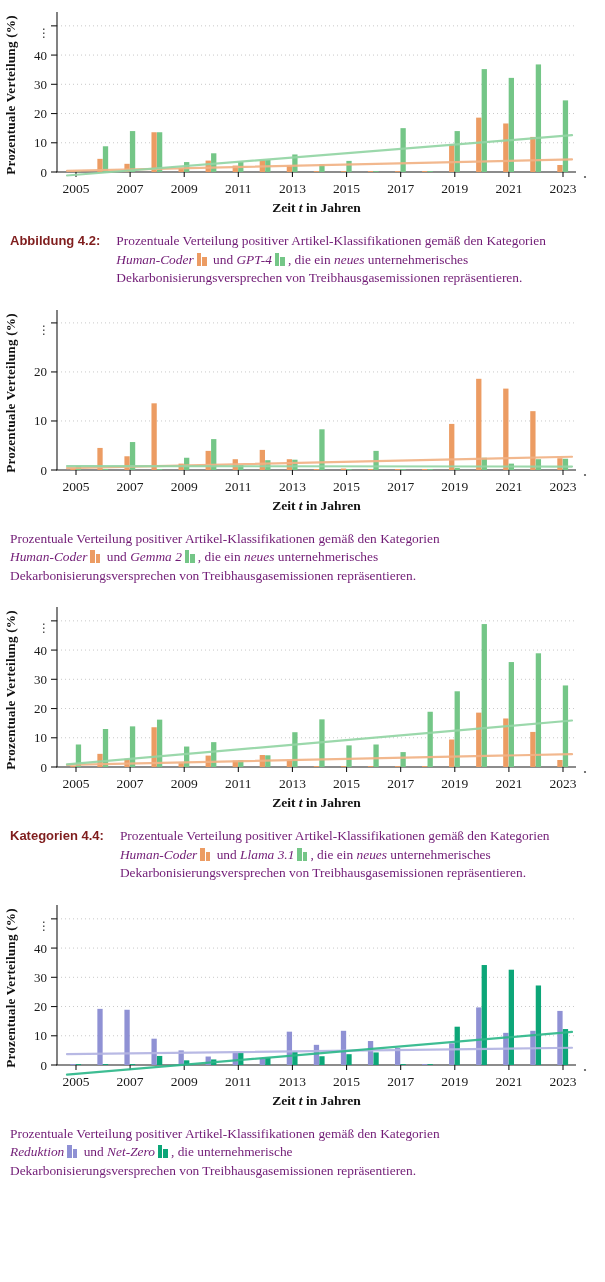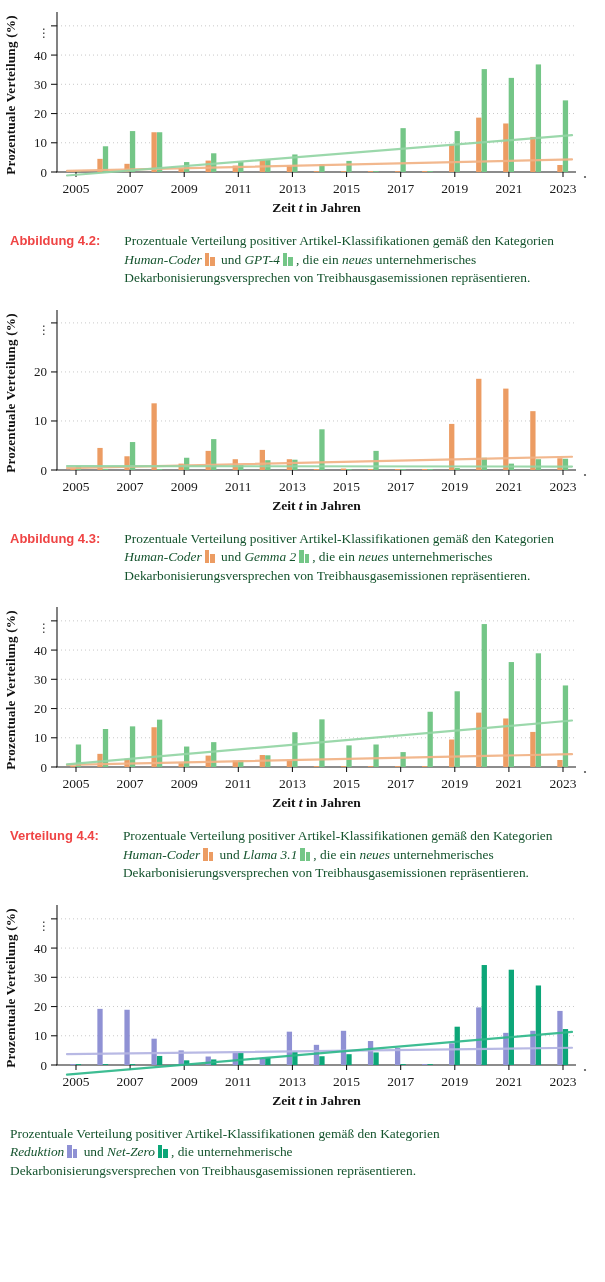--- a/index.html
+++ b/index.html
@@ -7,22 +7,22 @@
   .figure-block{margin-bottom:14px;}
   svg.chart-svg{display:block;}
   .grid{stroke:#c9c9c9;stroke-width:1;stroke-dasharray:1 3;fill:none;}
   .axis{stroke:#1a1a1a;stroke-width:1.1;}
   .ytick{font:13px "Liberation Serif",serif;text-anchor:end;fill:#1a1a1a;}
   .xtick{font:13.5px "Liberation Serif",serif;text-anchor:middle;fill:#1a1a1a;}
   .ylabel{font:700 13.2px "Liberation Serif",serif;text-anchor:middle;fill:#111;letter-spacing:.2px;}
   .xlabel{font:700 13.5px "Liberation Serif",serif;text-anchor:middle;fill:#111;}
   .break{font:12px "DejaVu Sans",sans-serif;fill:#333;text-anchor:middle;}
   .caption{display:flex;margin:10px 8px 0 10px;}
-  .cap-label{font:700 13px "Liberation Sans",sans-serif;color:#ef4444;white-space:nowrap;margin-right:24px;line-height:1.4;}
-  .cap-body{font-family:"Liberation Serif",serif;font-size:13.4px;color:#14532d;width:442px;line-height:1.38;}
+  .cap-label{font:700 13px "Liberation Sans",sans-serif;color:#7f1d1d;white-space:nowrap;margin-right:16px;line-height:1.4;}
+  .cap-body{font-family:"Liberation Serif",serif;font-size:13.4px;color:#701a75;width:442px;line-height:1.38;}
   .cap-body .it{font-style:italic;}
   .swatch{display:inline-block;width:11px;height:13px;position:relative;margin:0 2px 0 3px;vertical-align:-2px;}
   .swatch i{position:absolute;bottom:0;width:4.5px;}
   .swatch .b1{left:0;height:13px;}
   .swatch .b2{left:5.5px;height:9px;}
 </style>
 </head>
 <body>
 
 <div class="page">
@@ -209,21 +209,20 @@
           <rect x="535.7444444444444" y="157.21290322580646" width="5.3" height="10.78709677419355" fill="#74c687"></rect>
           <rect x="562.8" y="156.7225806451613" width="5.3" height="11.27741935483871" fill="#74c687"></rect>
         </g>
         <line x1="67" y1="166.03870967741935" x2="572" y2="154.76129032258063" stroke="#f1b285" stroke-width="2.2" stroke-linecap="round" opacity="0.92" clip-path="url(#clip1)"></line>
         <line x1="67" y1="164.0774193548387" x2="572" y2="164.56774193548387" stroke="#93d5a4" stroke-width="2.2" stroke-linecap="round" opacity="0.92" clip-path="url(#clip1)"></line>
         <circle cx="585" cy="173" r="1.1" fill="#555"></circle>
         <text transform="rotate(-90)" x="-91" y="15" class="ylabel">Prozentuale Verteilung (%)</text>
         <text x="316.5" y="208" class="xlabel"><tspan>Zeit </tspan><tspan font-style="italic">t</tspan><tspan> in Jahren</tspan></text>
       </svg>
     <div class="caption">
-      <span class="cap-label">Abbildung 4.3:</span>
       <span class="cap-body"><span>Prozentuale Verteilung positiver Artikel-Klassifikationen gemäß den Kategorien </span><span class="it">Human-Coder</span><span class="swatch"><i class="b1" style="background: rgb(236, 156, 99);"></i><i class="b2" style="background: rgb(236, 156, 99);"></i></span><span> und </span><span class="it">Gemma 2</span><span class="swatch"><i class="b1" style="background: rgb(116, 198, 135);"></i><i class="b2" style="background: rgb(116, 198, 135);"></i></span><span>, die ein </span><span class="it">neues</span><span> unternehmerisches Dekarbonisierungsversprechen von Treibhausgasemissionen repräsentieren.</span></span>
     </div>
   </div>
 
   <div class="figure-block">
     <svg class="chart-svg" viewBox="0 0 605 218" width="605" height="218">
         <defs>
           <clipPath id="clip2">
             <rect x="57" y="10" width="519" height="170"></rect>
           </clipPath>
@@ -309,21 +308,21 @@
           <rect x="535.7444444444444" y="54.2923076923077" width="5.3" height="113.7076923076923" fill="#74c687"></rect>
           <rect x="562.8" y="86.44615384615385" width="5.3" height="81.55384615384615" fill="#74c687"></rect>
         </g>
         <line x1="67" y1="165.95384615384614" x2="572" y2="155.13846153846154" stroke="#f1b285" stroke-width="2.2" stroke-linecap="round" opacity="0.92" clip-path="url(#clip2)"></line>
         <line x1="67" y1="165.36923076923077" x2="572" y2="121.52307692307693" stroke="#93d5a4" stroke-width="2.2" stroke-linecap="round" opacity="0.92" clip-path="url(#clip2)"></line>
         <circle cx="585" cy="173" r="1.1" fill="#555"></circle>
         <text transform="rotate(-90)" x="-91" y="15" class="ylabel">Prozentuale Verteilung (%)</text>
         <text x="316.5" y="208" class="xlabel"><tspan>Zeit </tspan><tspan font-style="italic">t</tspan><tspan> in Jahren</tspan></text>
       </svg>
     <div class="caption">
-      <span class="cap-label">Verteilung 4.4:</span>
+      <span class="cap-label">Kategorien 4.4:</span>
       <span class="cap-body"><span>Prozentuale Verteilung positiver Artikel-Klassifikationen gemäß den Kategorien </span><span class="it">Human-Coder</span><span class="swatch"><i class="b1" style="background: rgb(236, 156, 99);"></i><i class="b2" style="background: rgb(236, 156, 99);"></i></span><span> und </span><span class="it">Llama 3.1</span><span class="swatch"><i class="b1" style="background: rgb(116, 198, 135);"></i><i class="b2" style="background: rgb(116, 198, 135);"></i></span><span>, die ein </span><span class="it">neues</span><span> unternehmerisches Dekarbonisierungsversprechen von Treibhausgasemissionen repräsentieren.</span></span>
     </div>
   </div>
 
   <div class="figure-block">
     <svg class="chart-svg" viewBox="0 0 605 218" width="605" height="218">
         <defs>
           <clipPath id="clip3">
             <rect x="57" y="10" width="519" height="170"></rect>
           </clipPath>

